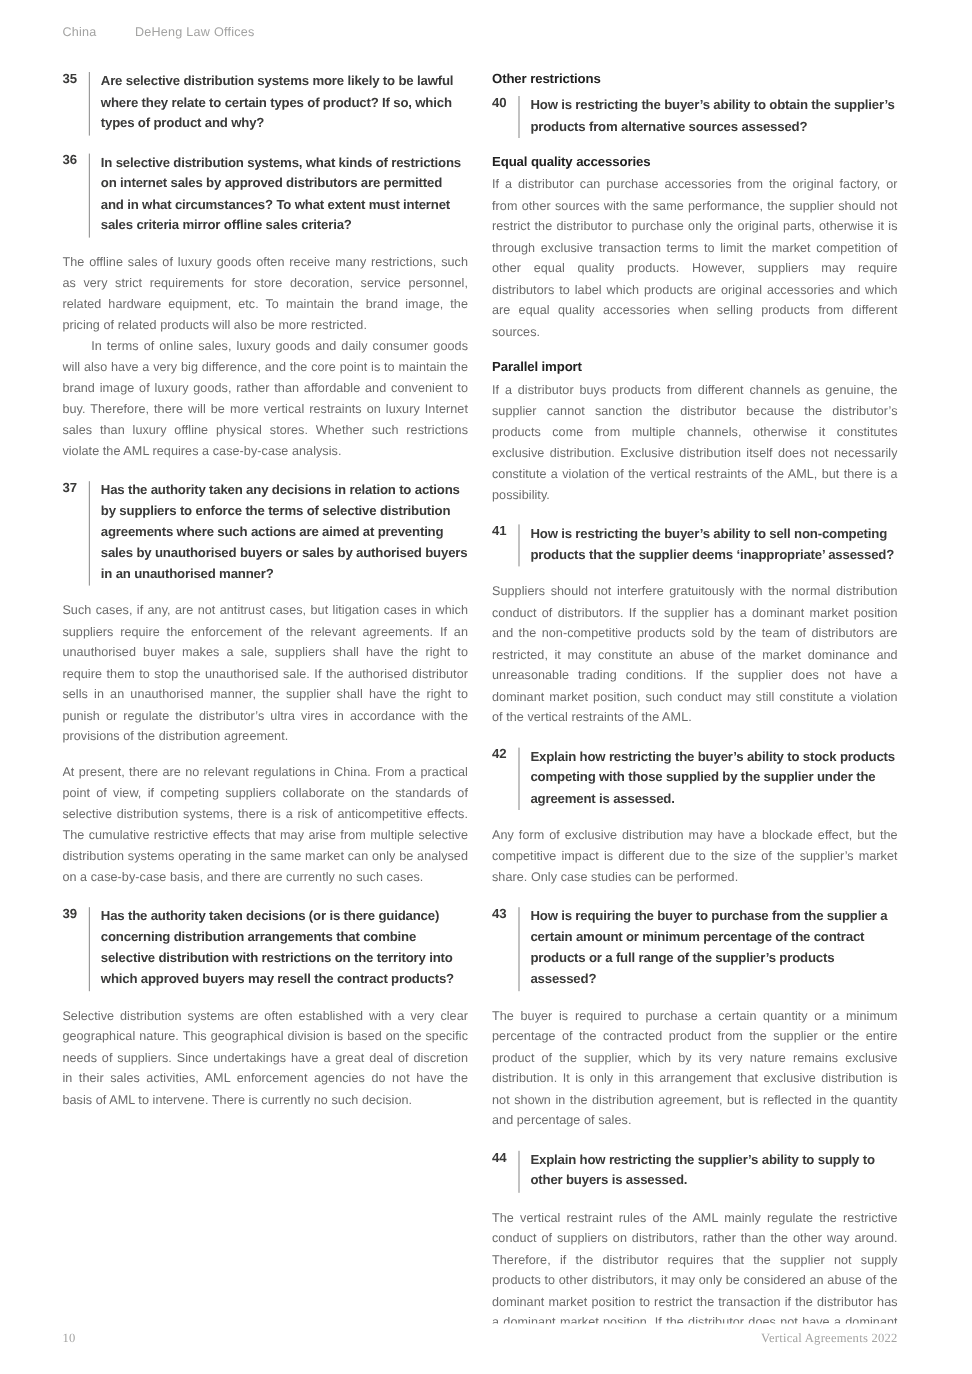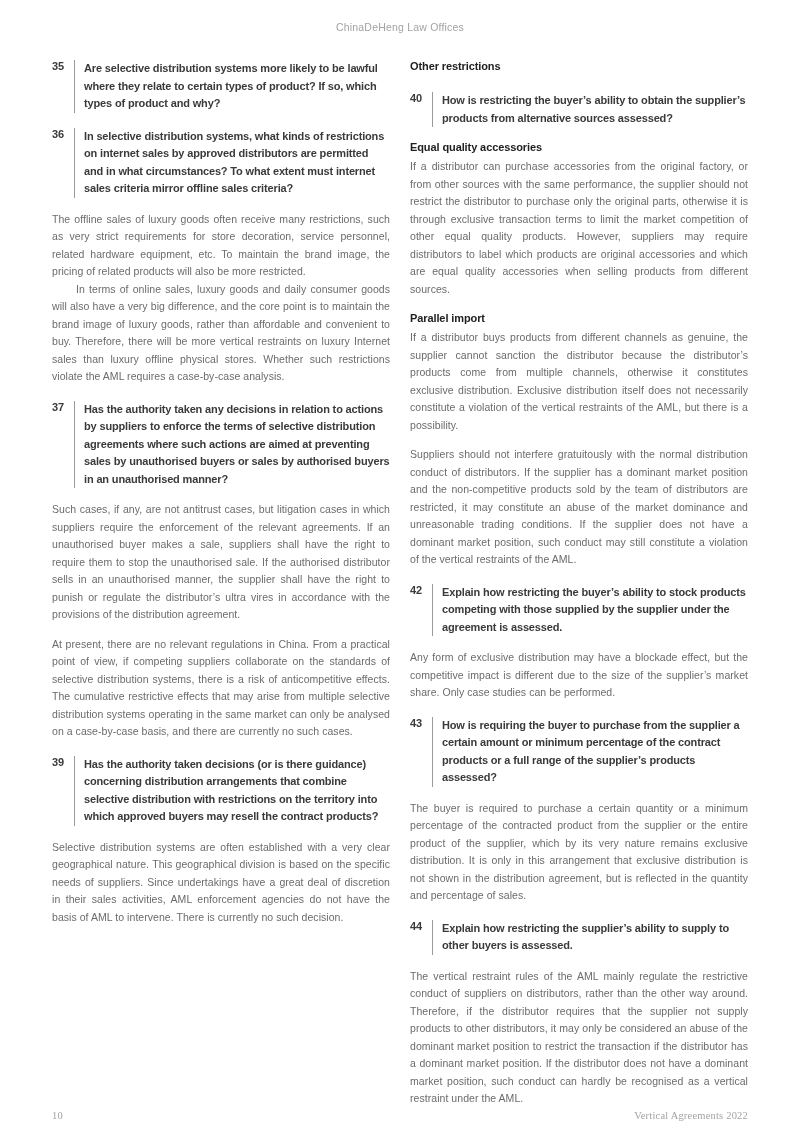--- a/index.html
+++ b/index.html
@@ -10,24 +10,25 @@
     height: 1145px;
     margin: 0 auto;
     background: #ffffff;
     font-family: "Liberation Sans", sans-serif;
     overflow: hidden;
   }
   .page-header {
     position: absolute;
     top: 21px; left: 52px; right: 62px;
     display: flex;
-    justify-content: center;
+    justify-content: flex-start;
     font-size: 10.5px;
     color: #a3a3a2;
     letter-spacing: 0.2px;
+    gap: 32px;
   }
   .page-main {
     position: absolute;
     top: 57px; left: 52px; right: 62px;
     height: 1046px;
     display: flex;
     gap: 20px;
     overflow: hidden;
   }
   .col { flex: 1; min-width: 0; overflow: hidden; }
@@ -38,21 +39,21 @@
     letter-spacing: -0.1px;
     margin: 14px 0 5px 0;
   }
   .col > .section-heading:first-child { margin-top: 3px; }
   .question {
     display: flex;
     align-items: stretch;
     margin: 15px 0 13px 0;
   }
   .col > .question:first-child { margin-top: 3px; }
-  .section-heading + .question { margin-top: 20px; }
+  .section-heading + .question { margin-top: 8px; }
   .qnum {
     flex: none;
     width: 22px;
     font-size: 11px;
     font-weight: bold;
     color: #3a3a39;
   }
   .qbar {
     flex: none;
     width: 1px;
@@ -131,20 +132,25 @@
         <h3 class="section-heading">Other restrictions</h3>
         <div class="question">
           <span class="qnum">40</span>
           <span class="qbar"></span>
           <p class="qtext">How is restricting the buyer’s ability to obtain the supplier’s products from alternative sources assessed?</p>
         </div>
         <h3 class="section-heading">Equal quality accessories</h3>
         <p class="body-para">If a distributor can purchase accessories from the original factory, or from other sources with the same performance, the supplier should not restrict the distributor to purchase only the original parts, otherwise it is through exclusive transaction terms to limit the market competition of other equal quality products. However, suppliers may require distributors to label which products are original accessories and which are equal quality accessories when selling products from different sources.</p>
         <h3 class="section-heading">Parallel import</h3>
         <p class="body-para">If a distributor buys products from different channels as genuine, the supplier cannot sanction the distributor because the distributor’s products come from multiple channels, otherwise it constitutes exclusive distribution. Exclusive distribution itself does not necessarily constitute a violation of the vertical restraints of the AML, but there is a possibility.</p>
+        <div class="question">
+          <span class="qnum">41</span>
+          <span class="qbar"></span>
+          <p class="qtext">How is restricting the buyer’s ability to sell non-competing products that the supplier deems ‘inappropriate’ assessed?</p>
+        </div>
         <p class="body-para">Suppliers should not interfere gratuitously with the normal distribution conduct of distributors. If the supplier has a dominant market position and the non-competitive products sold by the team of distributors are restricted, it may constitute an abuse of the market dominance and unreasonable trading conditions. If the supplier does not have a dominant market position, such conduct may still constitute a violation of the vertical restraints of the AML.</p>
         <div class="question">
           <span class="qnum">42</span>
           <span class="qbar"></span>
           <p class="qtext">Explain how restricting the buyer’s ability to stock products competing with those supplied by the supplier under the agreement is assessed.</p>
         </div>
         <p class="body-para">Any form of exclusive distribution may have a blockade effect, but the competitive impact is different due to the size of the supplier’s market share. Only case studies can be performed.</p>
         <div class="question">
           <span class="qnum">43</span>
           <span class="qbar"></span>

